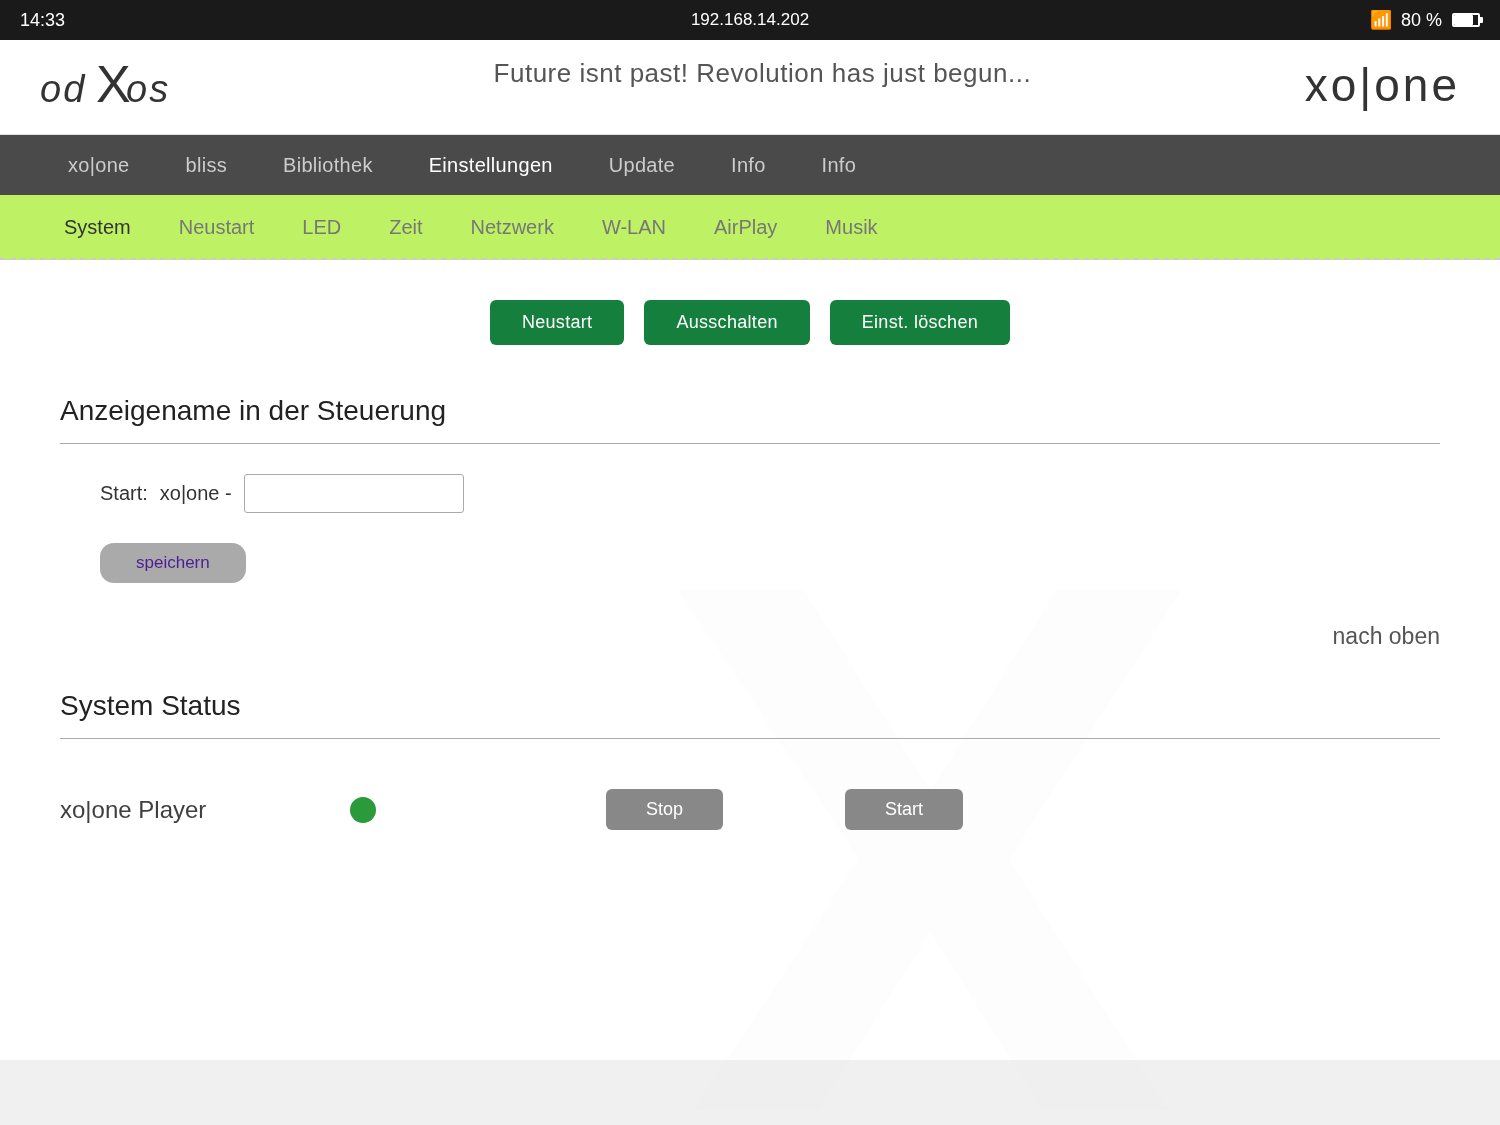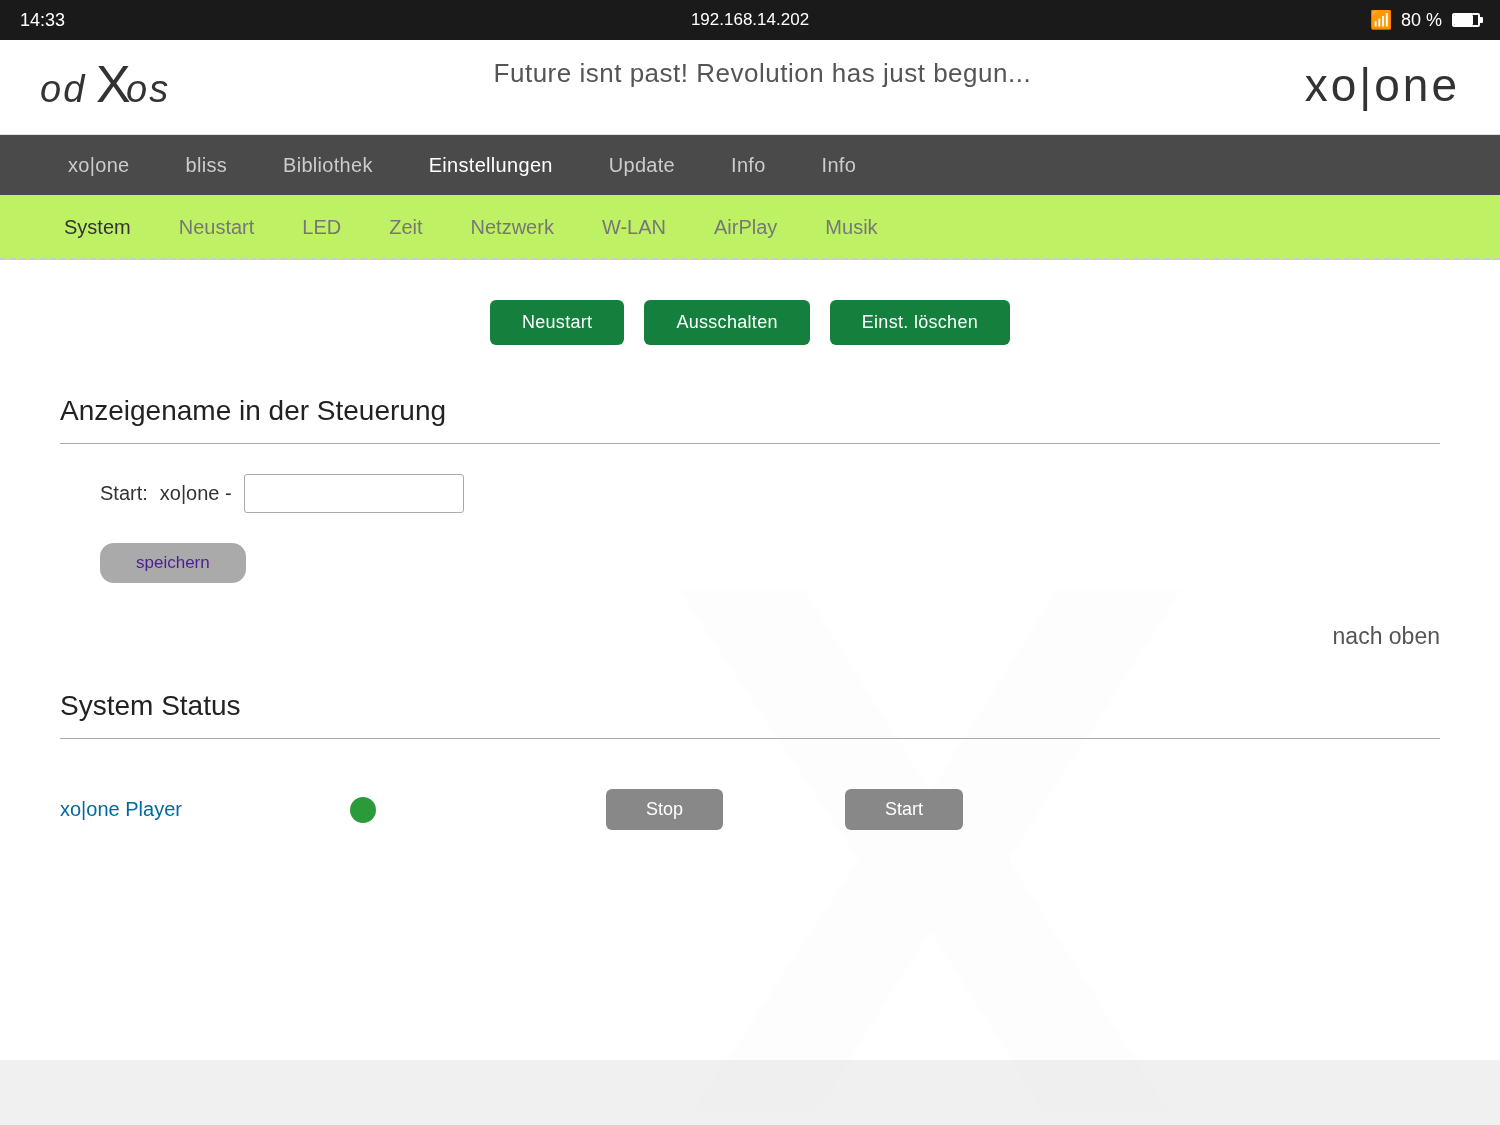--- a/index.html
+++ b/index.html
@@ -243,22 +243,22 @@
     }
 
     
     .status-row {
       display: flex;
       align-items: center;
       padding: 20px 0;
       gap: 30px;
     }
     .status-label {
-      font-size: 20px;
-      color: #0369a1;
+      font-size: 24px;
+      color: #404040;
       width: 200px;
       font-weight: 300;
     }
     .status-indicator {
       width: 26px;
       height: 26px;
       border-radius: 50%;
       margin-left: 60px;
       flex-shrink: 0;
     }

